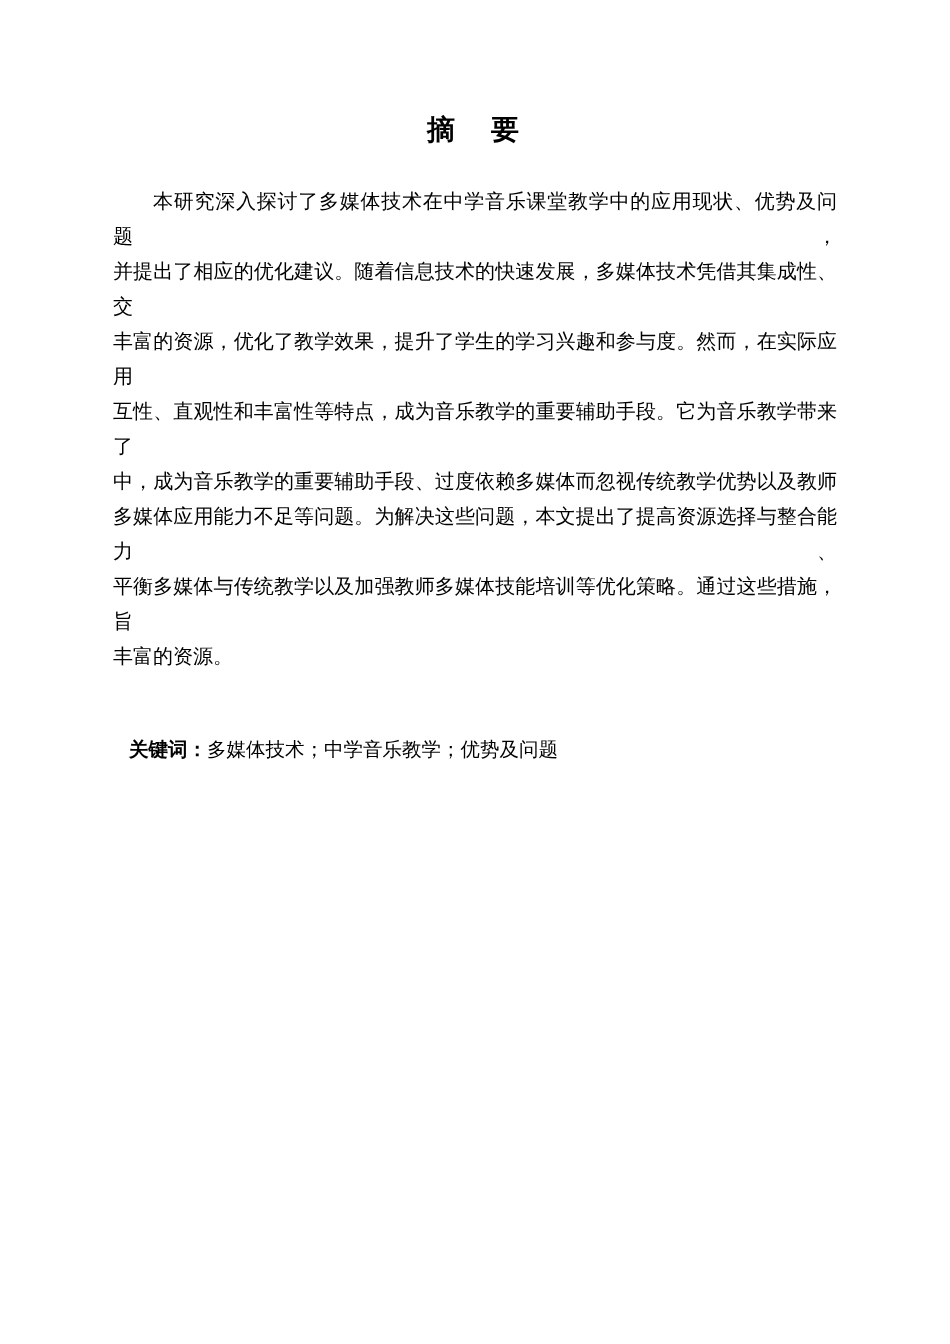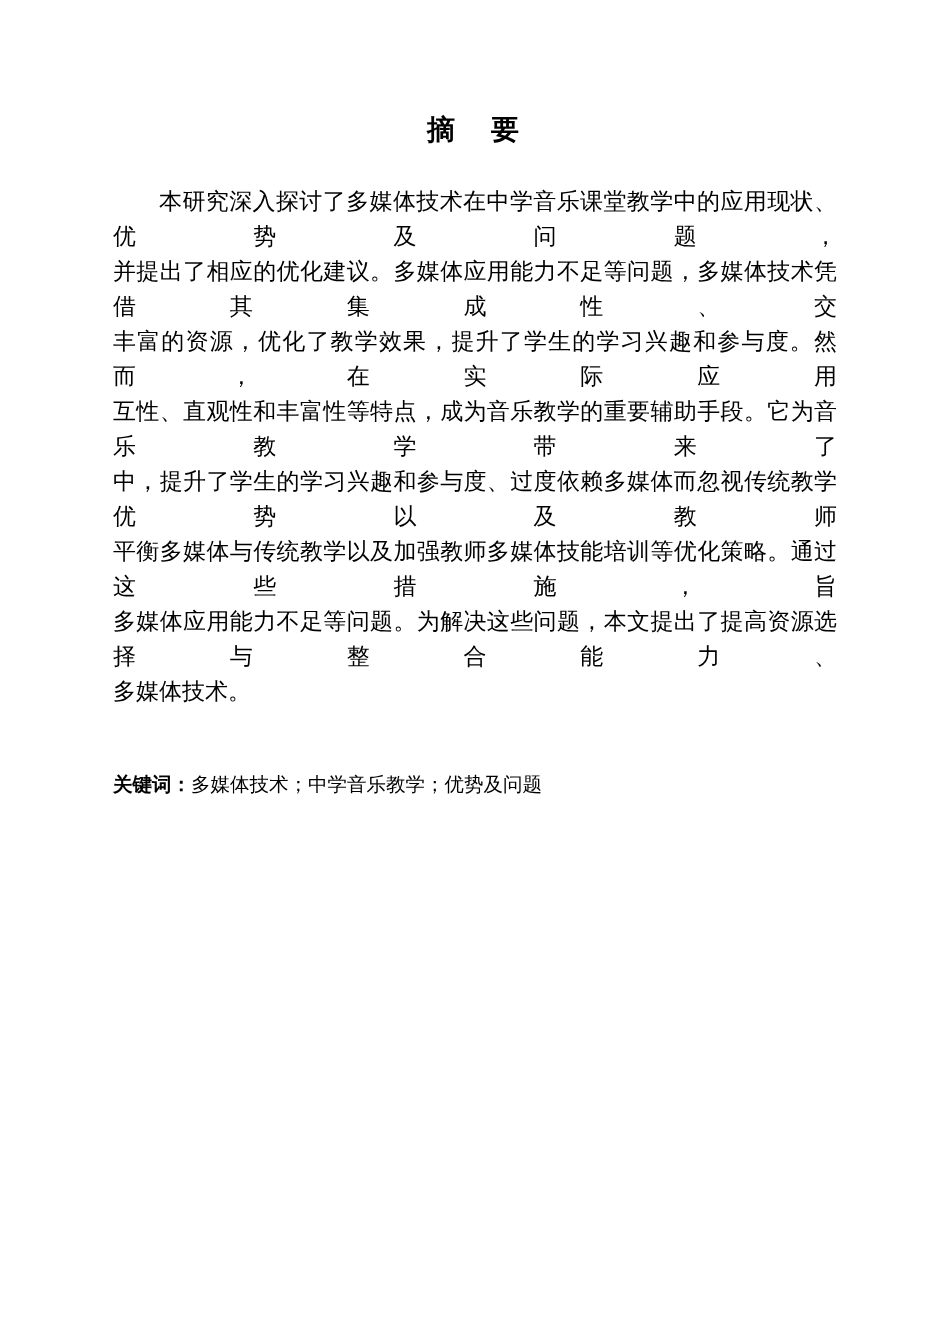--- a/index.html
+++ b/index.html
@@ -22,55 +22,56 @@
   .title {
     margin: 0;
     font-size: 28px;
     line-height: 36px;
     font-weight: 700;
     text-align: center;
     letter-spacing: 4px;
   }
   .para {
     margin-top: 36px;
-    font-size: 23px;
+    font-size: 20px;
     line-height: 35px;
   }
   .line {
     text-align: justify;
     text-align-last: justify;
   }
   .line.first {
     text-indent: 2em;
   }
   .line.last {
     text-align-last: left;
   }
   .keywords {
     margin: 58px 0 0 0;
     font-size: 19.5px;
     line-height: 35px;
   }
   .kw-label {
     font-weight: 700;
+    margin-left: 16px;
   }
 </style>
 </head>
 <body>
 
 <div class="page">
 
   <h1 class="title">摘　要</h1>
 
   <div class="para">
     <div class="line first">本研究深入探讨了多媒体技术在中学音乐课堂教学中的应用现状、优势及问题，</div>
-    <div class="line">并提出了相应的优化建议。多媒体应用能力不足等问题，多媒体技术凭借其集成性、交</div>
+    <div class="line">并提出了相应的优化建议。随着信息技术的快速发展，多媒体技术凭借其集成性、交</div>
     <div class="line">丰富的资源，优化了教学效果，提升了学生的学习兴趣和参与度。然而，在实际应用</div>
     <div class="line">互性、直观性和丰富性等特点，成为音乐教学的重要辅助手段。它为音乐教学带来了</div>
-    <div class="line">中，提升了学生的学习兴趣和参与度、过度依赖多媒体而忽视传统教学优势以及教师</div>
+    <div class="line">中，成为音乐教学的重要辅助手段、过度依赖多媒体而忽视传统教学优势以及教师</div>
+    <div class="line">多媒体应用能力不足等问题。为解决这些问题，本文提出了提高资源选择与整合能力、</div>
     <div class="line">平衡多媒体与传统教学以及加强教师多媒体技能培训等优化策略。通过这些措施，旨</div>
-    <div class="line">多媒体应用能力不足等问题。为解决这些问题，本文提出了提高资源选择与整合能力、</div>
-    <div class="line last">多媒体技术。</div>
+    <div class="line last">丰富的资源。</div>
   </div>
 
   <p class="keywords"><span class="kw-label">关键词：</span><span>多媒体技术；中学音乐教学；优势及问题</span></p>
 
 </div>
 
 </body></html>

